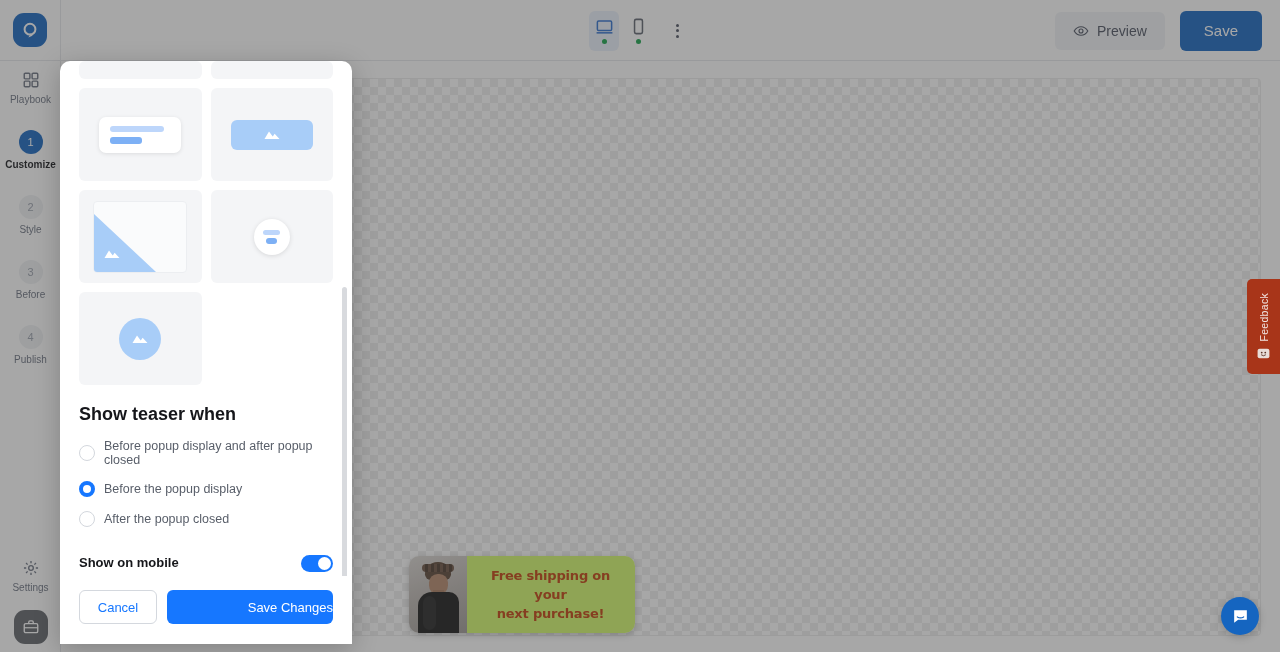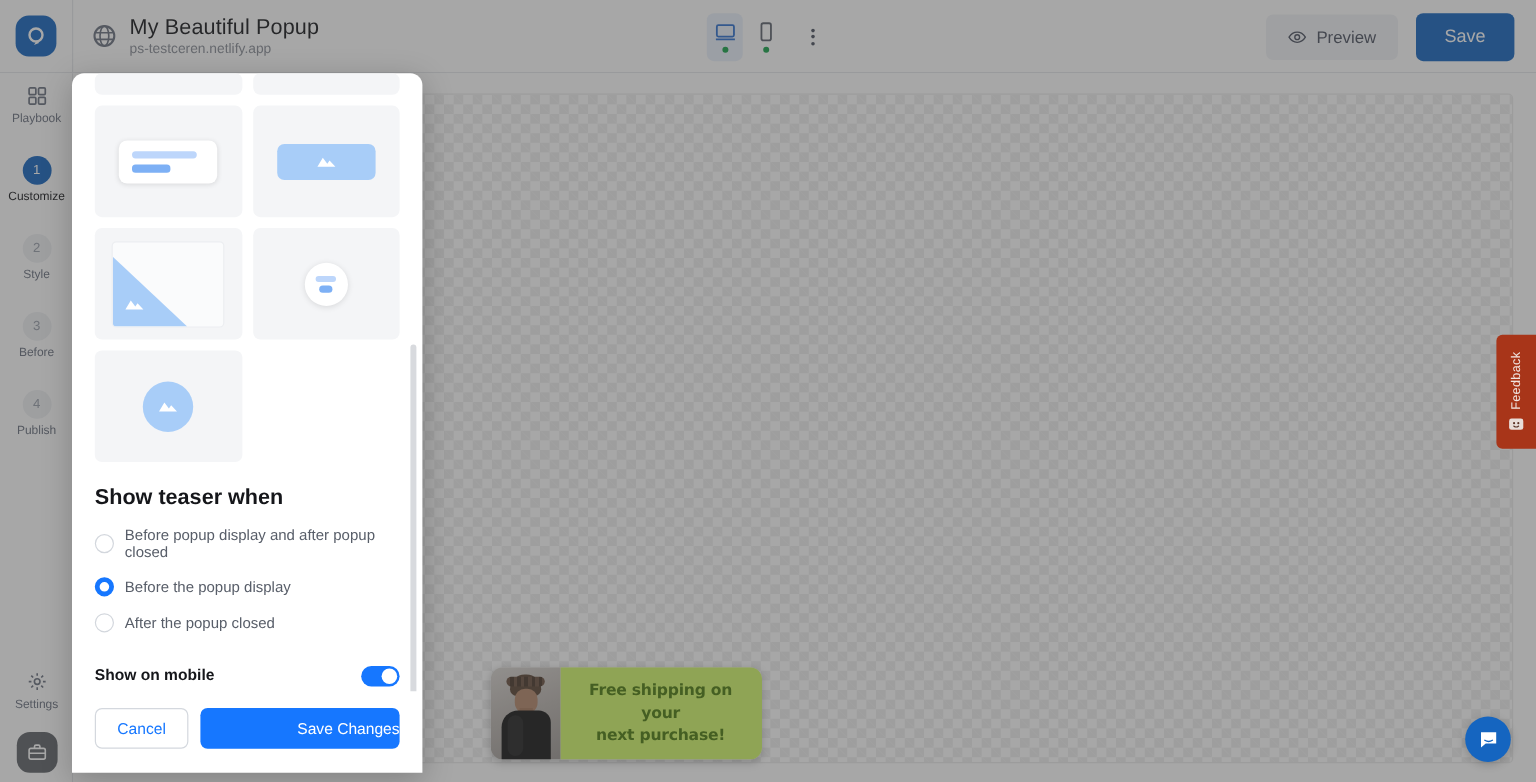--- a/index.html
+++ b/index.html
@@ -70,21 +70,21 @@
   .rail {
     position: absolute; top: 61px; left: 0; width: 61px; height: 591px;
     background: #ffffff; border-right: 1px solid #e6e8ec;
   }
   .rail-item {
     width: 61px; padding: 10px 0 6px; display: flex; flex-direction: column;
     align-items: center; gap: 5px; cursor: pointer;
   }
   .rail-ico { width: 18px; height: 18px; color: #6b7280; }
   .rail-label { font-size: 10px; color: #6b7280; line-height: 12px; }
-  .rail-item.active .rail-label { color: #15161a; font-weight: normal; }
+  .rail-item.active .rail-label { color: #15161a; font-weight: bold; }
   .step-bubble {
     width: 24px; height: 24px; border-radius: 50%; background: #eef0f3;
     color: #9aa0ab; font-size: 11px; display: flex; align-items: center; justify-content: center;
   }
   .rail-item.active .step-bubble { background: #1565c0; color: #fff; }
   .rail-bottom { position: absolute; bottom: 8px; left: 0; width: 61px; }
   .avatar-btn {
     width: 34px; height: 34px; margin: 10px auto 0; border-radius: 11px;
     background: #5f6368; display: flex; align-items: center; justify-content: center; cursor: pointer;
   }
@@ -123,21 +123,21 @@
   .fig-face { position:absolute; left:20px; top:18px; width:19px; height:21px; background:#b4876a; border-radius:9px 9px 10px 10px; }
   .fig-body { position:absolute; left:9px; top:36px; width:41px; height:42px; background:#171717; border-radius:14px 10px 0 0; }
   .fig-arm { position:absolute; left:14px; top:40px; width:13px; height:34px; background:#232323; border-radius:7px; }
   .fig-neck { position:absolute; left:24px; top:34px; width:11px; height:8px; background:#a87a5e; }
   .teaser-body {
     flex: 1; background: #d4f96a; display: flex; align-items: center; justify-content: center;
     padding: 4px 8px;
   }
   .teaser-text {
     font-family: "DejaVu Sans", sans-serif; font-size: 13px; line-height: 19px;
-    color: #4d7c0f; text-align: center; font-weight: bold; letter-spacing: -.2px;
+    color: #c2410c; text-align: center; font-weight: bold; letter-spacing: -.2px;
   }
 
   
   .scrim { position: absolute; inset: 0; background: rgba(60,60,60,.45); }
   .panel {
     position: absolute; left: 60px; top: 61px; width: 292px; height: 583px;
     background: #ffffff; border-radius: 10px 10px 0 0;
     box-shadow: 0 6px 26px rgba(0,0,0,.22);
     display: flex; flex-direction: column; overflow: hidden;
   }
@@ -249,31 +249,20 @@
   <div class="topbar">
     <div class="logo-cell">
       <div class="logo-mark">
         <svg viewBox="0 0 24 24" width="20" height="20">
           <circle cx="12" cy="11" r="6.5" fill="none" stroke="#ffffff" stroke-width="2.4"></circle>
           <path d="M13 16 L10 21 L15 19 Z" fill="#ffffff"></path>
         </svg>
       </div>
     </div>
 
-    <div class="title-block">
-      <svg class="globe-ico" viewBox="0 0 24 24">
-        <circle cx="12" cy="12" r="9" fill="none" stroke="currentColor" stroke-width="1.9"></circle>
-        <ellipse cx="12" cy="12" rx="4" ry="9" fill="none" stroke="currentColor" stroke-width="1.5"></ellipse>
-        <path d="M3.3 9h17.4M3.3 15h17.4" stroke="currentColor" stroke-width="1.5" fill="none"></path>
-      </svg>
-      <div class="title-text">
-        <div class="t1">My Beautiful Popup</div>
-        <div class="t2">ps-testceren.netlify.app</div>
-      </div>
-    </div>
 
     <div class="device-group">
       <div class="dev-btn active">
         <svg class="dev-ico" viewBox="0 0 24 24">
           <rect x="3" y="5" width="18" height="12" rx="1.6" fill="none" stroke="currentColor" stroke-width="1.9"></rect>
           <path d="M2 20h20" stroke="currentColor" stroke-width="1.9" fill="none"></path>
         </svg>
         <span class="dot"></span>
       </div>
       <div class="dev-btn">

